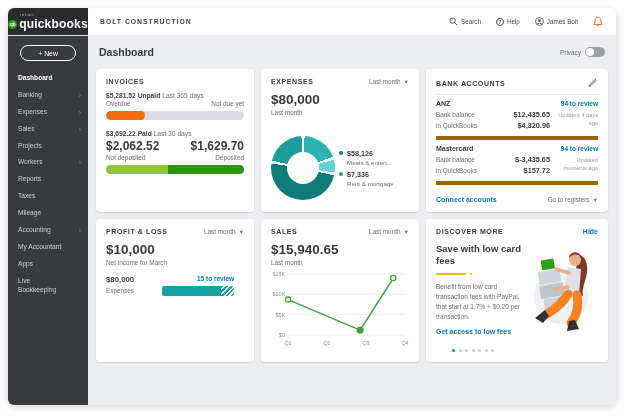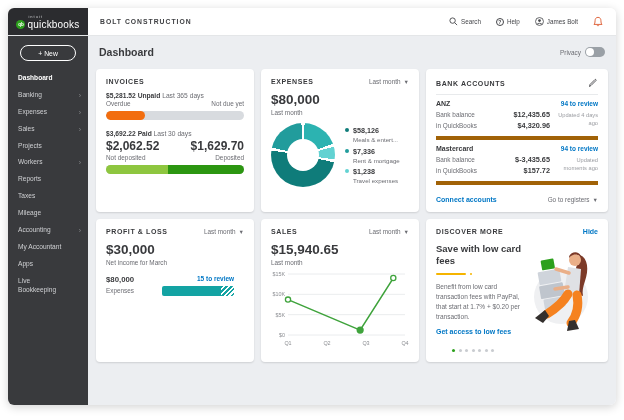--- a/index.html
+++ b/index.html
@@ -11,21 +11,21 @@
          display:flex; flex-direction:column; }
 
   
   .topbar { height:28px; display:flex; align-items:stretch; border-bottom:1px solid #e4e6e8; background:#fff; flex:none; }
   .logo-block { width:80px; background:#2b2c2f; display:flex; align-items:center; justify-content:center; cursor:pointer; }
   .logo-col { display:flex; flex-direction:column; align-items:flex-start; }
   .intuit { font-size:4px; letter-spacing:1px; color:#cbccce; margin-left:12px; }
   .logo-row { display:flex; align-items:center; gap:2px; }
   .logo-circle { width:9px; height:9px; border-radius:50%; background:#2ca01c; color:#fff; font-size:4.5px; font-weight:bold;
                  display:flex; align-items:center; justify-content:center; }
-  .logo-name { font-size:10px; font-weight:normal; color:#fff; letter-spacing:.2px; }
+  .logo-name { font-size:12px; font-weight:bold; color:#fff; letter-spacing:.2px; }
   .company { flex:1; display:flex; align-items:center; padding-left:12px; font-size:6.8px; font-weight:bold;
              letter-spacing:1px; color:#3f4043; }
   .topbar-right { display:flex; align-items:center; gap:15px; padding-right:13px; }
   .h-action { display:flex; align-items:center; gap:3px; font-size:6.3px; color:#45464a; cursor:pointer; }
   .q-circle { width:8px; height:8px; border:0.8px solid #45464a; border-radius:50%; font-size:5px; font-weight:bold;
               display:flex; align-items:center; justify-content:center; }
 
   
   .body { flex:1; display:flex; min-height:0; }
   .sidebar { width:80px; background:#393a3d; flex:none; padding-top:7px; display:flex; flex-direction:column; }
@@ -58,21 +58,21 @@
   
   .inv-line { margin-top:7px; font-size:6.7px; color:#6b6c72; }
   .inv-line b { color:#393a3d; }
   .inv-amounts { display:flex; justify-content:space-between; margin-top:2px; }
   .inv-amounts span { font-size:12px; font-weight:bold; color:#393a3d; }
   .inv-labels { display:flex; justify-content:space-between; font-size:6.4px; color:#6b6c72; margin-top:1px; }
   .bar { height:9px; border-radius:4.5px; overflow:hidden; margin-top:4px; display:flex; background:#d8dbdf; flex:none; }
   .bar > div { height:100%; }
 
   
-  .donut-row { display:flex; gap:10px; margin-top:7px; align-items:center; }
+  .donut-row { display:flex; gap:4px; margin-top:20px; align-items:center; }
   .donut { width:64px; height:64px; border-radius:50%; position:relative; flex:none; }
   .donut::after { content:""; position:absolute; inset:16px; background:#fff; border-radius:50%; }
   .legend { flex:1; display:flex; flex-direction:column; gap:3.5px; }
   .legend-item { display:flex; gap:4px; align-items:flex-start; }
   .legend-bullet { width:4px; height:4px; border-radius:50%; margin-top:2px; flex:none; }
   .legend-value { font-size:7.2px; font-weight:bold; color:#393a3d; }
   .legend-label { font-size:6.2px; color:#6b6c72; margin-top:1px; }
 
   
   .bank-head { padding-bottom:6px; border-bottom:1px solid #e8eaec; }
@@ -279,27 +279,20 @@
                     <div class="legend-label">Meals &amp; entert...</div>
                   </div>
                 </div>
                 <div class="legend-item">
                   <span class="legend-bullet" style="background: rgb(33, 156, 156);"></span>
                   <div>
                     <div class="legend-value">$7,336</div>
                     <div class="legend-label">Rent &amp; mortgage</div>
                   </div>
                 </div>
-                <div class="legend-item">
-                  <span class="legend-bullet" style="background: rgb(98, 210, 210);"></span>
-                  <div>
-                    <div class="legend-value">$1,238</div>
-                    <div class="legend-label">Travel expenses</div>
-                  </div>
-                </div>
               </div>
           </div>
         </section>
 
         <section class="card">
           <div class="card-head bank-head">
             <span class="card-title">BANK ACCOUNTS</span>
             <svg width="10" height="10" viewBox="0 0 10 10">
               <path d="M1.5 8.5 L2 6.5 L7 1.5 C7.5 1 8.5 2 8 2.5 L3 7.5 Z" fill="none" stroke="#45464a" stroke-width="0.9" stroke-linejoin="round"></path>
             </svg>
@@ -342,21 +335,21 @@
         </section>
 
         <section class="card">
           <div class="card-head">
             <span class="card-title">PROFIT &amp; LOSS</span>
             <span class="period">
               <span>Last month</span>
               <span class="caret">▼</span>
             </span>
           </div>
-          <div class="big-number">$30,000</div>
+          <div class="big-number">$10,000</div>
           <div class="sub">Net income for March</div>
           <div id="pnl-rows">
               <div class="pnl-row">
                 <span class="pnl-amt">$80,000</span>
                 <div style="width: 88%;">
                   <div class="pnl-review blue-link">15 to review</div>
                 </div>
                 <span class="pnl-label">Expenses</span>
                 <div class="pnl-barwrap">
                   <div class="pnl-bar" style="width: 88%;">

